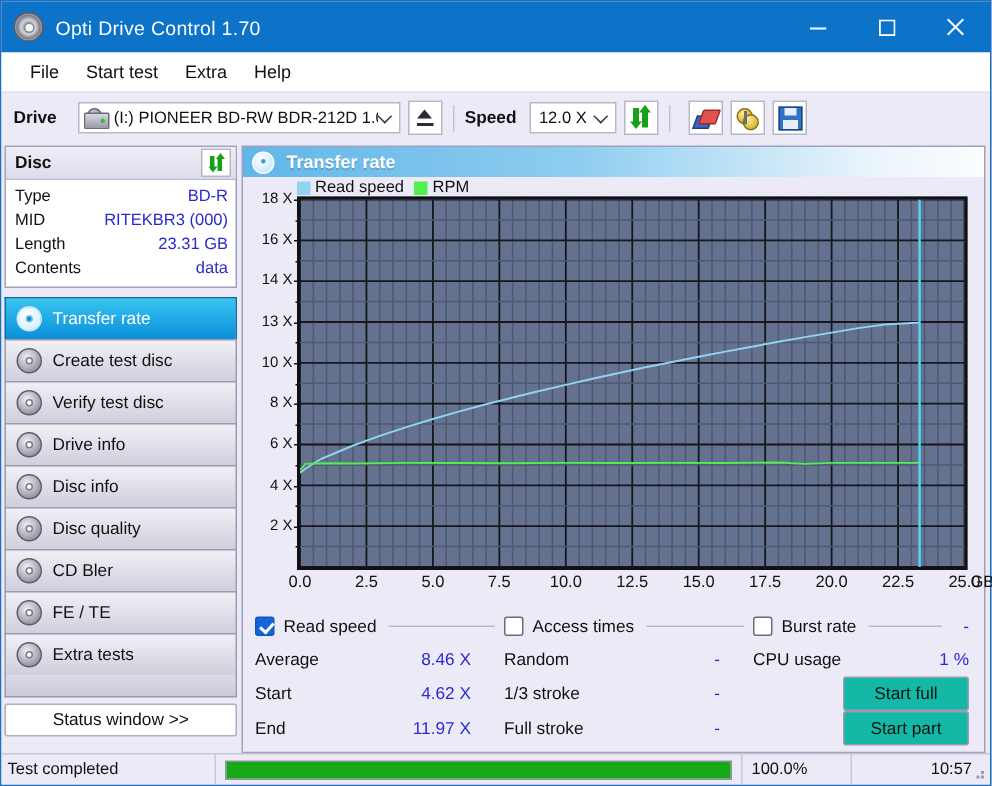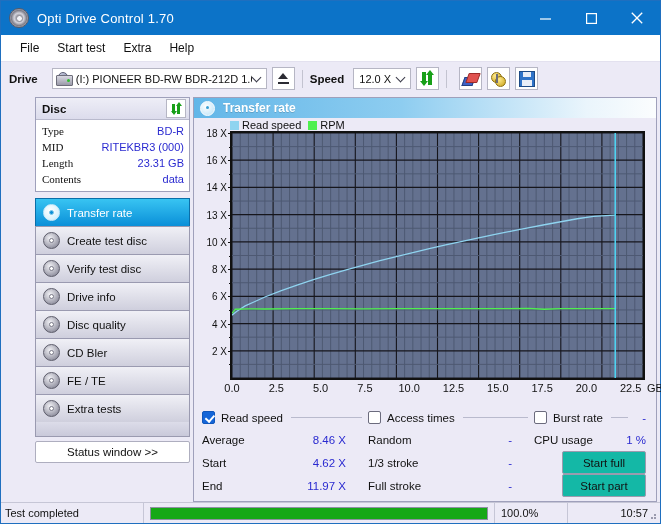--- a/index.html
+++ b/index.html
@@ -106,21 +106,21 @@
   .ico-eraser .e2{position:absolute;left:4px;top:1px;width:10px;height:8px;background:#e0524f;border:1px solid #9c2a28;transform:skewX(-20deg);border-radius:1px;}
   .ico-gold{width:15px;height:14px;position:relative;}
   .ico-gold .g1,.ico-gold .g2{position:absolute;width:9px;height:9px;border-radius:50%;background:radial-gradient(circle at 35% 30%,#ffe98a,#c9a21a);border:1px solid #8c6f0f;}
   .ico-gold .g1{left:0;top:0;}
   .ico-gold .g2{left:4px;top:4px;}
   .ico-gold .pin{position:absolute;left:5px;top:2px;width:2px;height:9px;background:#6e6e78;}
   .ico-save{width:14px;height:14px;position:relative;background:#2f73c8;border:1px solid #1d4a85;}
   .ico-save .sh{position:absolute;left:3px;top:0;width:8px;height:5px;background:#e8eef8;}
   .ico-save .sl{position:absolute;left:2px;bottom:0;width:10px;height:6px;background:#e8eef8;}
   
-  .body-row{flex:1;display:flex;min-height:0;padding-left:32px;}
+  .body-row{flex:1;display:flex;min-height:0;}
   .sidebar{
     width:160px;flex:0 0 160px;display:flex;flex-direction:column;
     background:#eceaf6;padding:0 3px 0 2px;box-sizing:border-box;
   }
   .disc-panel{
     background:#fff;border:1px solid #9fa0bb;margin-top:2px;
     display:flex;flex-direction:column;
   }
   .disc-head{
     height:21px;background:linear-gradient(#eeeef7,#dcdcec);
@@ -133,21 +133,21 @@
     display:flex;align-items:center;justify-content:center;
   }
   .disc-head .b .ico-refresh{width:12px;height:12px;}
   .disc-head .b .ico-refresh .a1,.disc-head .b .ico-refresh .a2{width:3px;height:9px;}
   .disc-head .b .ico-refresh .a1{left:2px;top:1px;}
   .disc-head .b .ico-refresh .a2{left:7px;top:2px;}
   .disc-head .b .ico-refresh .t1{left:0.5px;top:8px;border-left-width:3px;border-right-width:3px;border-top-width:4px;}
   .disc-head .b .ico-refresh .t2{left:5.5px;top:-1px;border-left-width:3px;border-right-width:3px;border-bottom-width:4px;}
   .disc-rows{padding:3px 5px 4px 6px;}
   .drow{display:flex;align-items:center;height:16px;font-size:11px;}
-  .drow .k{color:#111;font-family:Liberation Serif, serif;}
+  .drow .k{color:#111;}
   .drow .v{margin-left:auto;color:#2a2ad0;}
   .label-row{display:flex;align-items:center;margin-top:3px;height:20px;}
   .label-row .k{color:#111;font-size:11px;}
   .label-input{
     margin-left:6px;flex:1;height:17px;background:#eceaf6;border:1px solid #b6b6c4;
     box-sizing:border-box;
   }
   .label-btn{
     margin-left:4px;width:20px;height:19px;background:#fff;border:1px solid #b6b6c4;
     display:flex;align-items:center;justify-content:center;
@@ -388,20 +388,24 @@
           <span class="navico"></span>
           <span>Create test disc</span>
         </div>
         <div class="navitem">
           <span class="navico"></span>
           <span>Verify test disc</span>
         </div>
         <div class="navitem">
           <span class="navico"></span>
           <span>Drive info</span>
+        </div>
+        <div class="navitem">
+          <span class="navico"></span>
+          <span>Disc info</span>
         </div>
         <div class="navitem">
           <span class="navico"></span>
           <span>Disc quality</span>
         </div>
         <div class="navitem">
           <span class="navico"></span>
           <span>CD Bler</span>
         </div>
         <div class="navitem">

